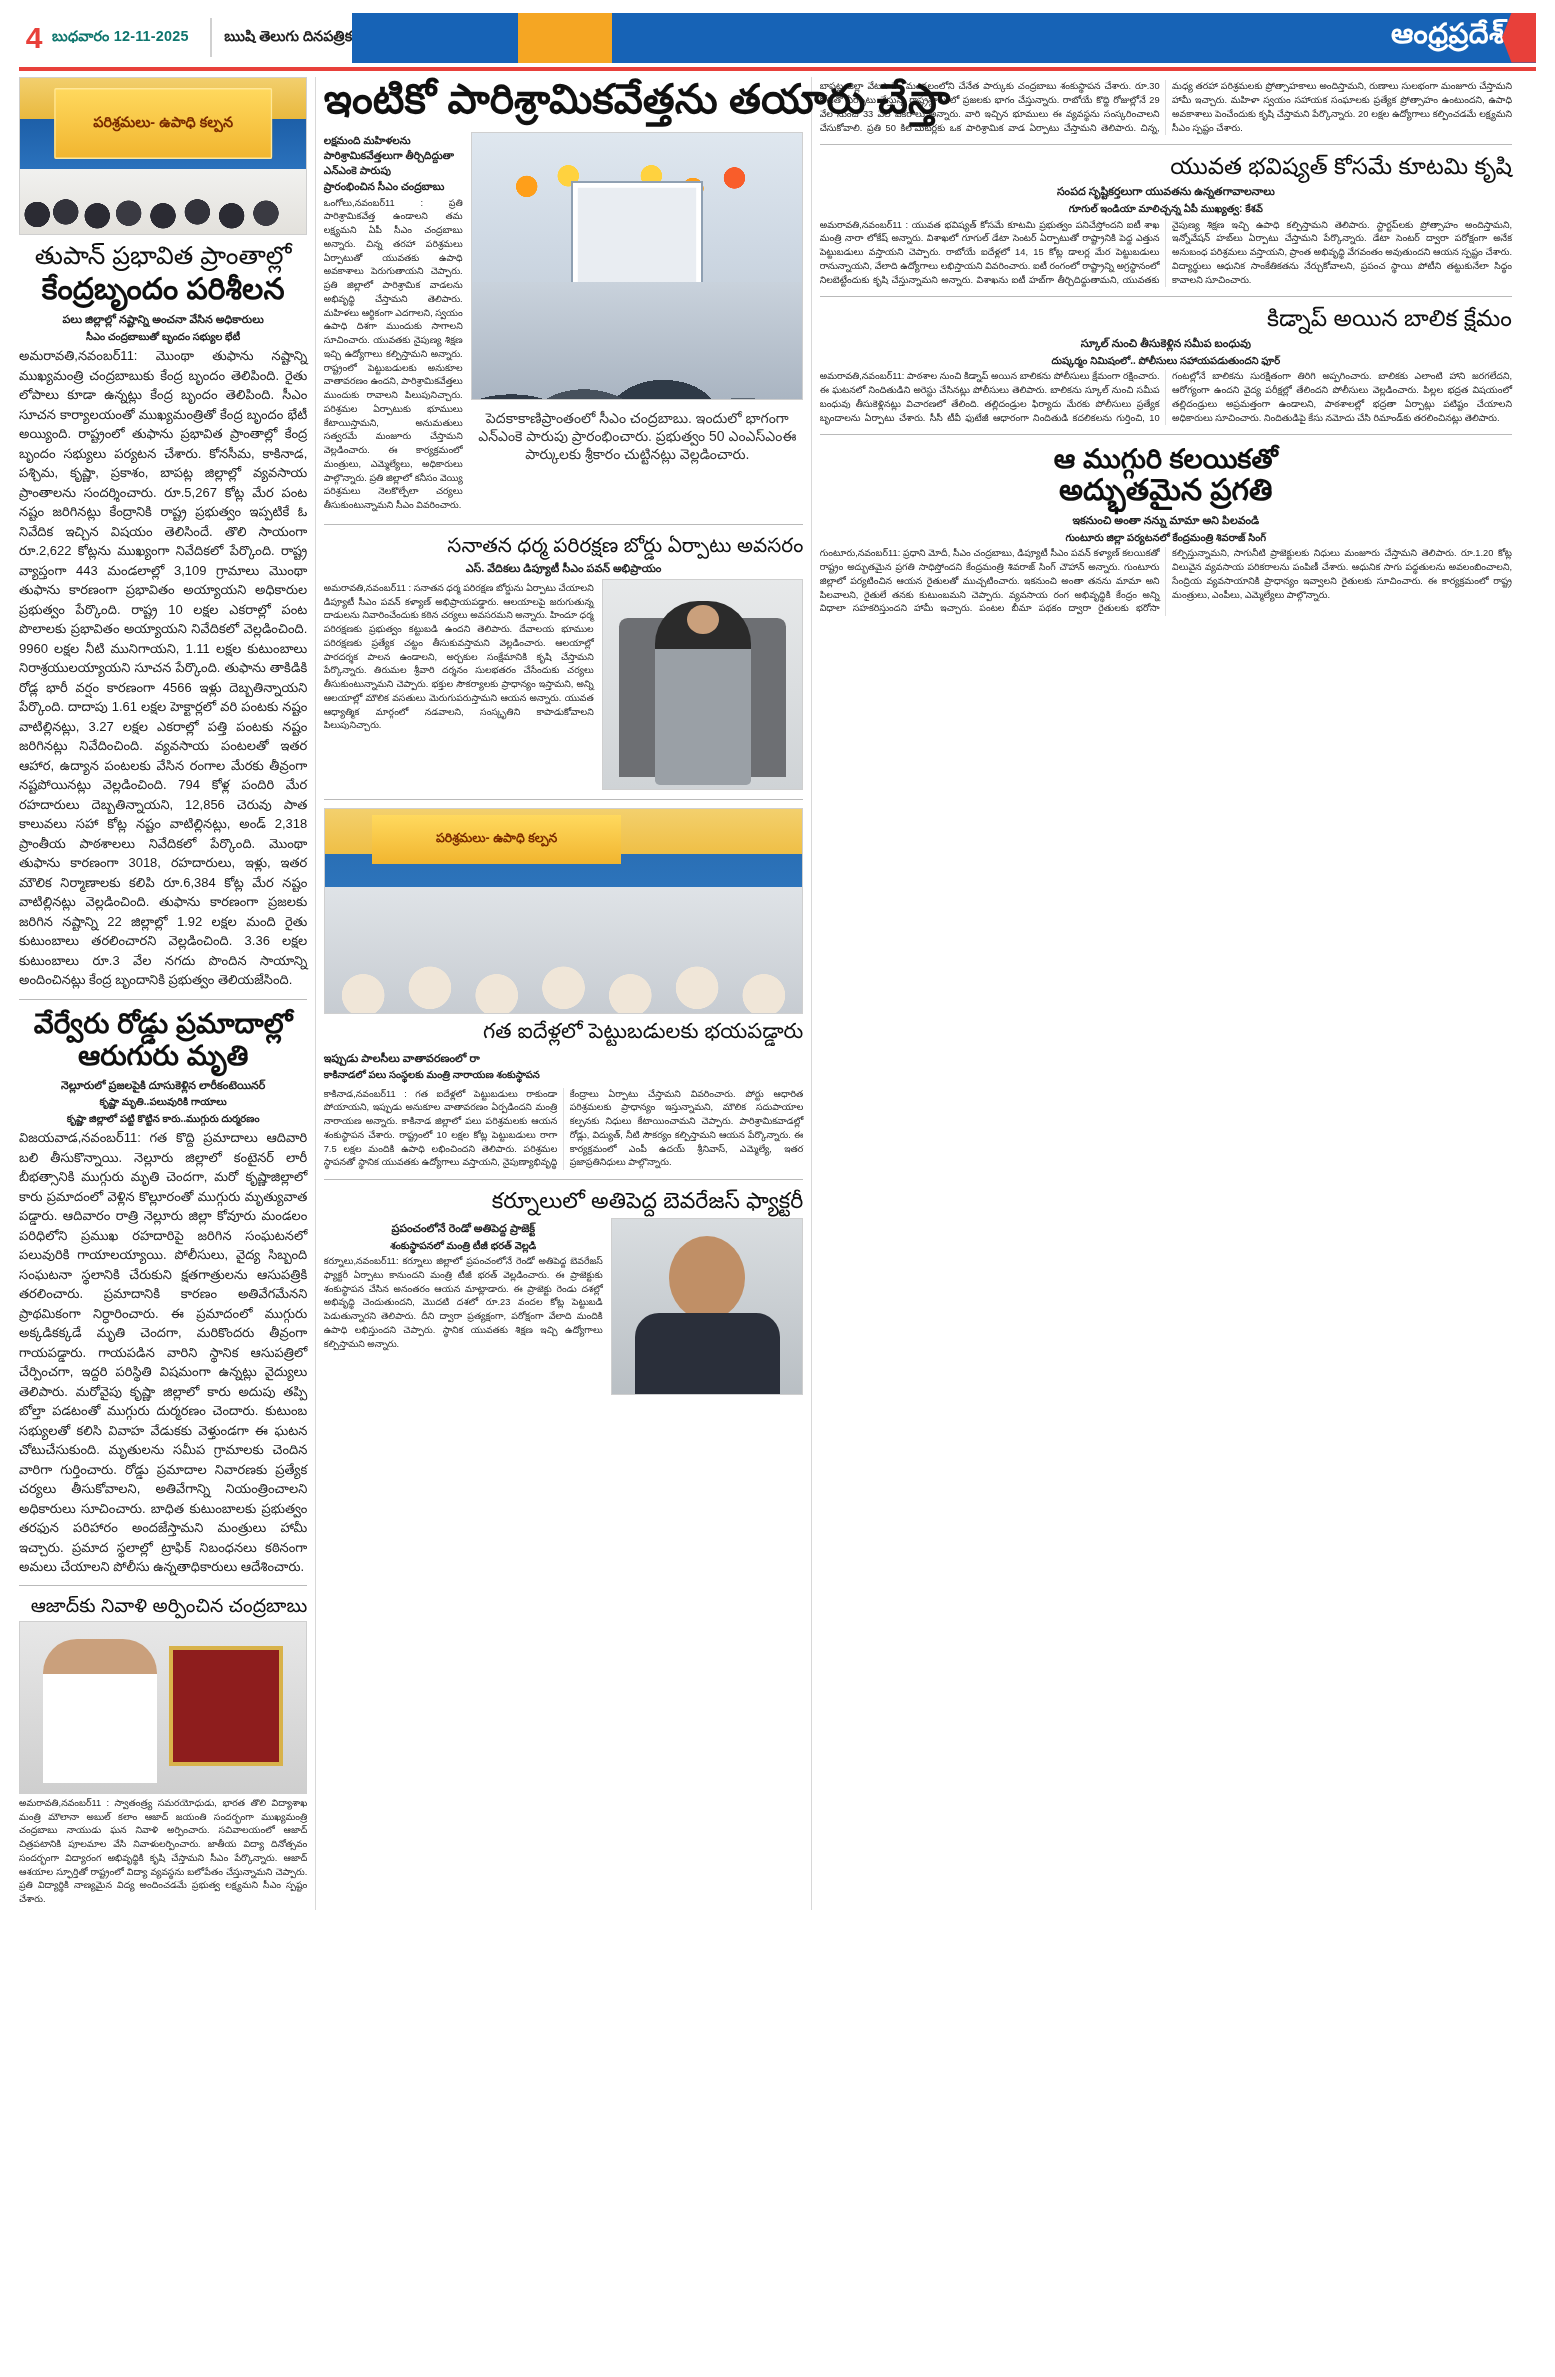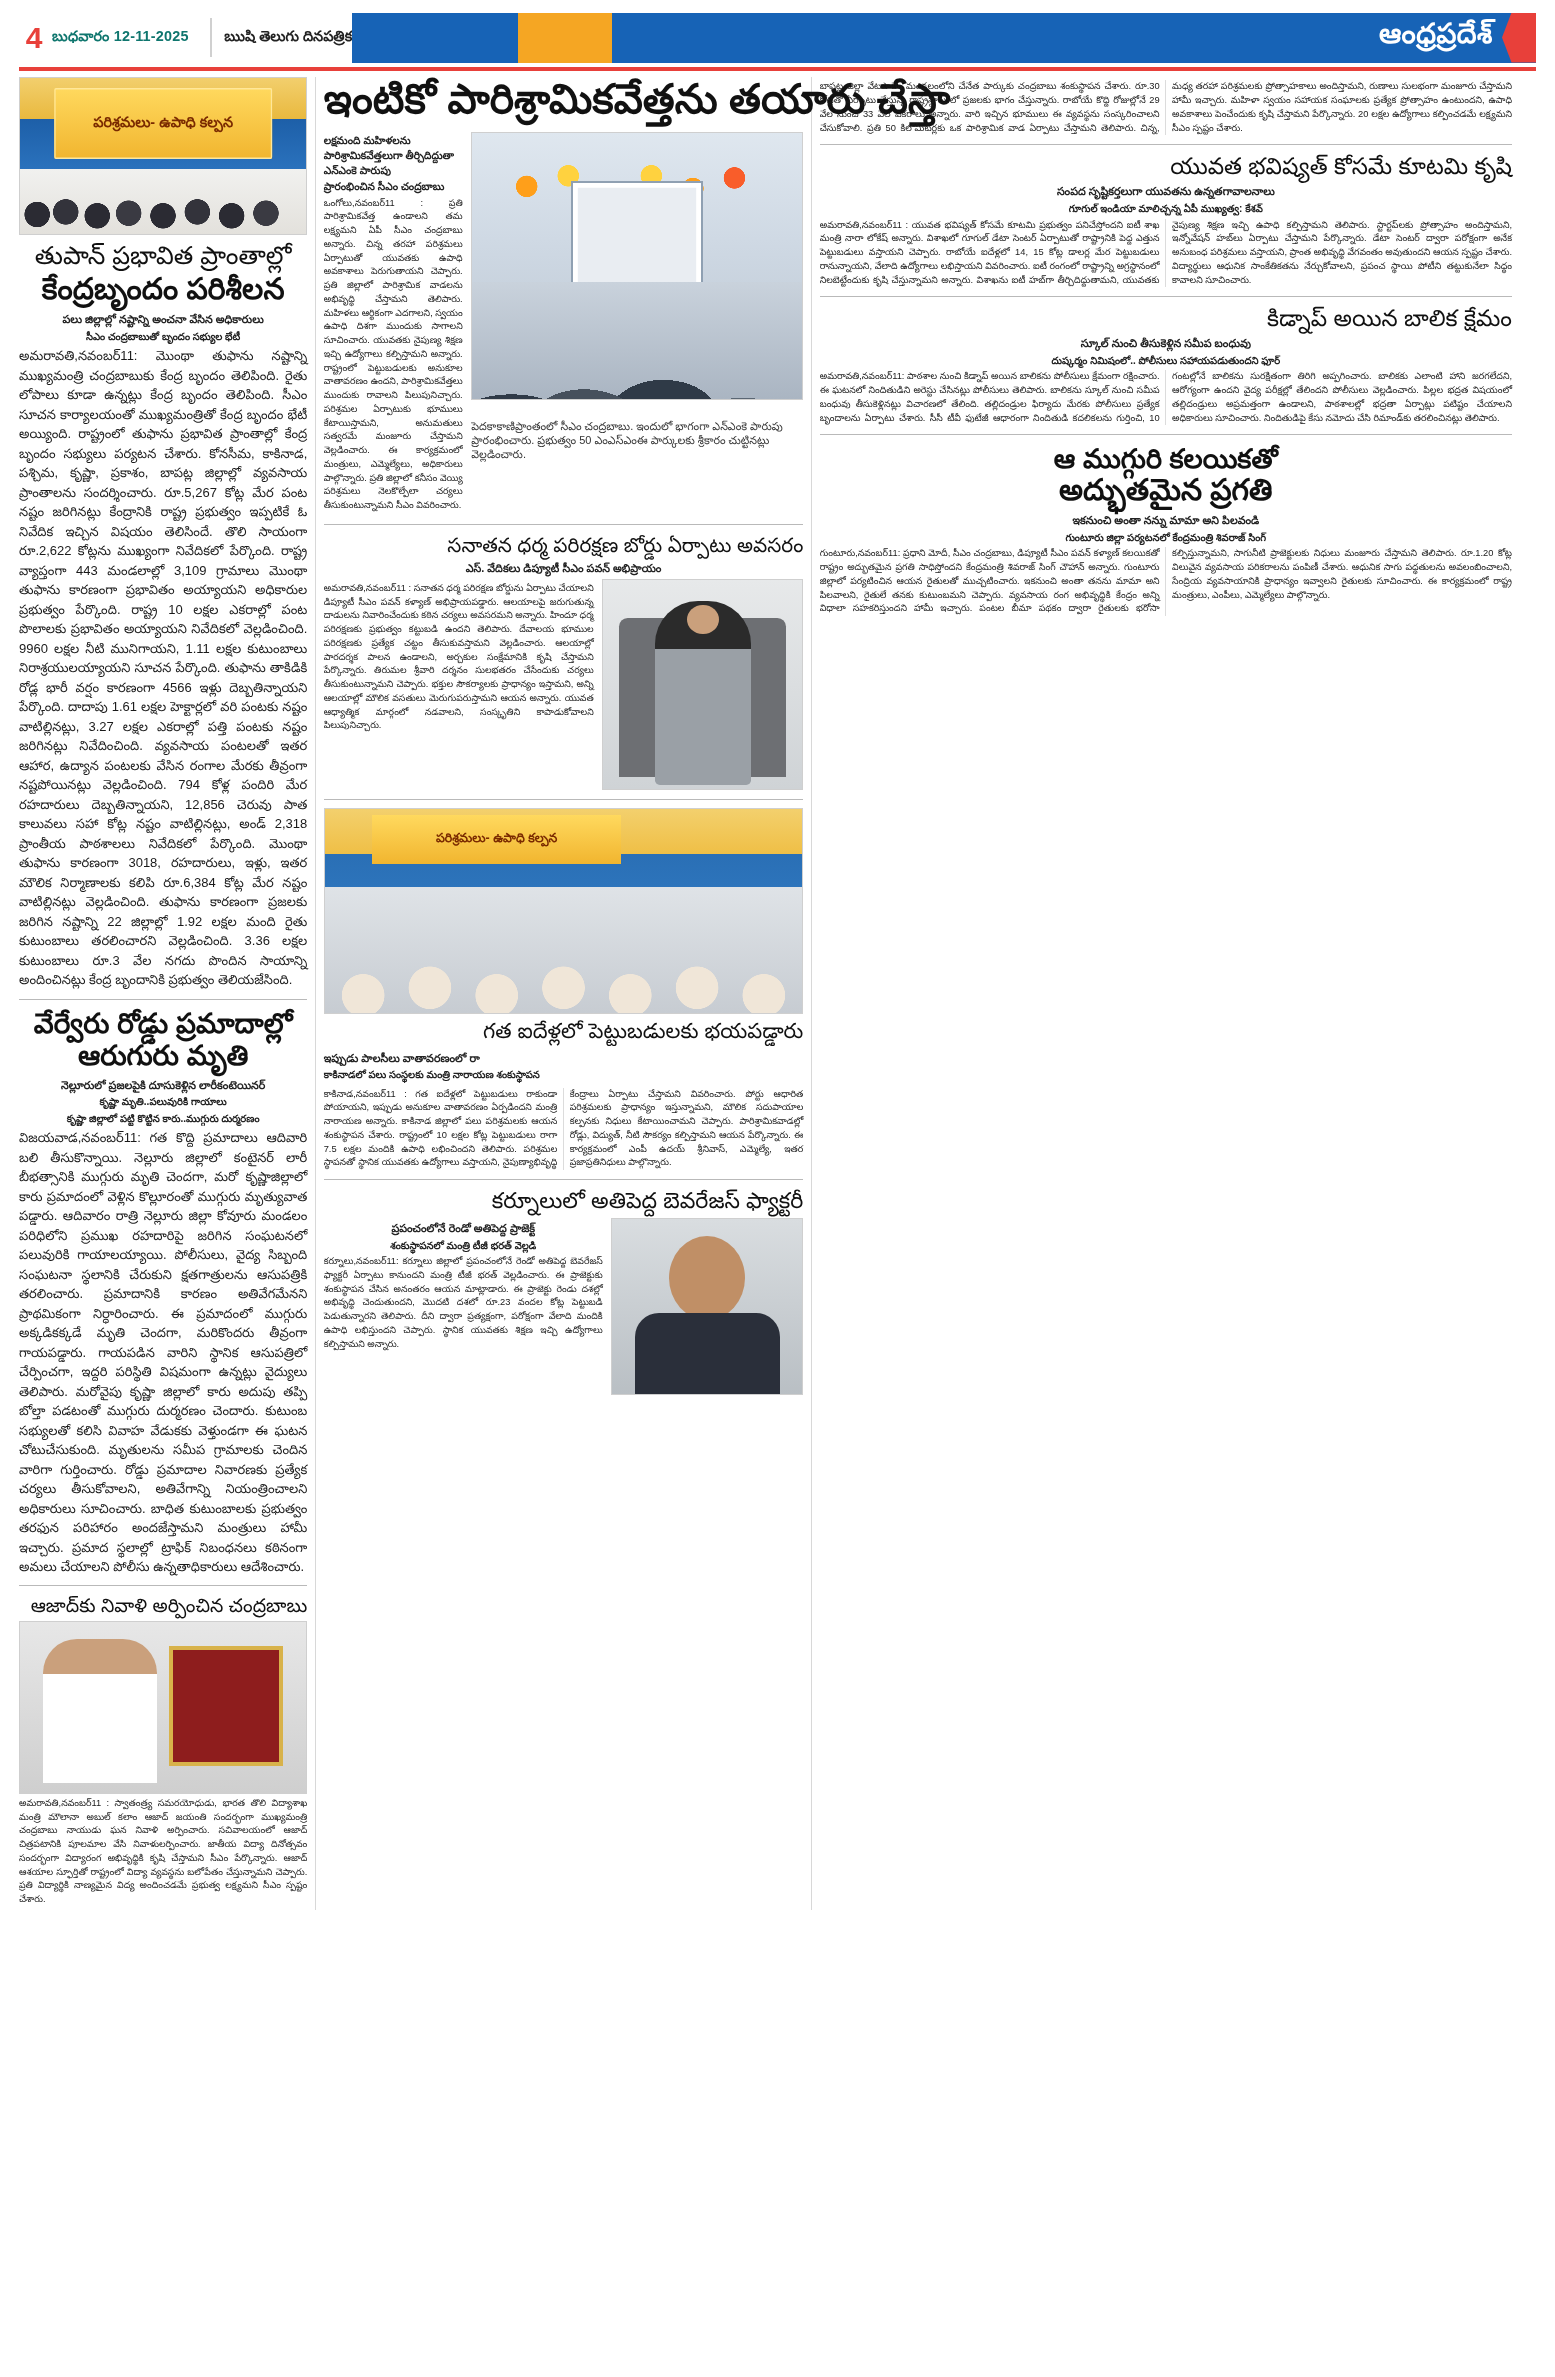--- a/index.html
+++ b/index.html
@@ -58,21 +58,21 @@
     align-items: center;
     white-space: nowrap;
   }
   .mh-band {
     position: relative;
     flex: 1;
     display: flex;
     align-items: center;
     justify-content: flex-end;
     background: linear-gradient(90deg, #1763b6 0%, #1763b6 14%, #f5a623 14%, #f5a623 22%, #1763b6 22%, #1763b6 100%);
-    padding-right: 12px;
+    padding-right: 0;
     overflow: hidden;
   }
   .mh-band .band-title {
     font-size: 28px;
     font-weight: bold;
     color: #ffffff;
     padding: 0 31px 0 19px;
     white-space: nowrap;
     letter-spacing: 0.5px;
   }
@@ -151,21 +151,21 @@
     color: #1a1a1a;
     margin: 2.9px 0;
     hyphens: auto;
     word-break: break-word;
   }
   .body-txt.small { font-size: 9.3px; line-height: 1.48; }
   .two-col { column-count: 2; column-gap: 12.5px; column-rule: 0.5px solid #dcdcdc; }
 
   
   .photo { width: 100%; display: block; border: 0.5px solid #cfcfcf; position: relative; overflow: hidden; }
-  .cap { font-size: 11px; color: #333; margin-top: 19px; line-height: 1.3; }
+  .cap { font-size: 14px; text-align: center; color: #333; margin-top: 9px; line-height: 1.3; }
 
   
   .ph-stage {
     height: 158px;
     background: linear-gradient(180deg,#f2cf6d 0%, #e9b93f 26%, #1d5fa8 26%, #2c74bf 62%, #d9d3c6 62%, #cfc8ba 100%);
   }
   .ph-stage .banner {
     position:absolute; left:50%; top:6%; transform:translateX(-50%);
     width: 76%; height: 46%;
     background: linear-gradient(180deg,#ffd95e,#f1b52f);

